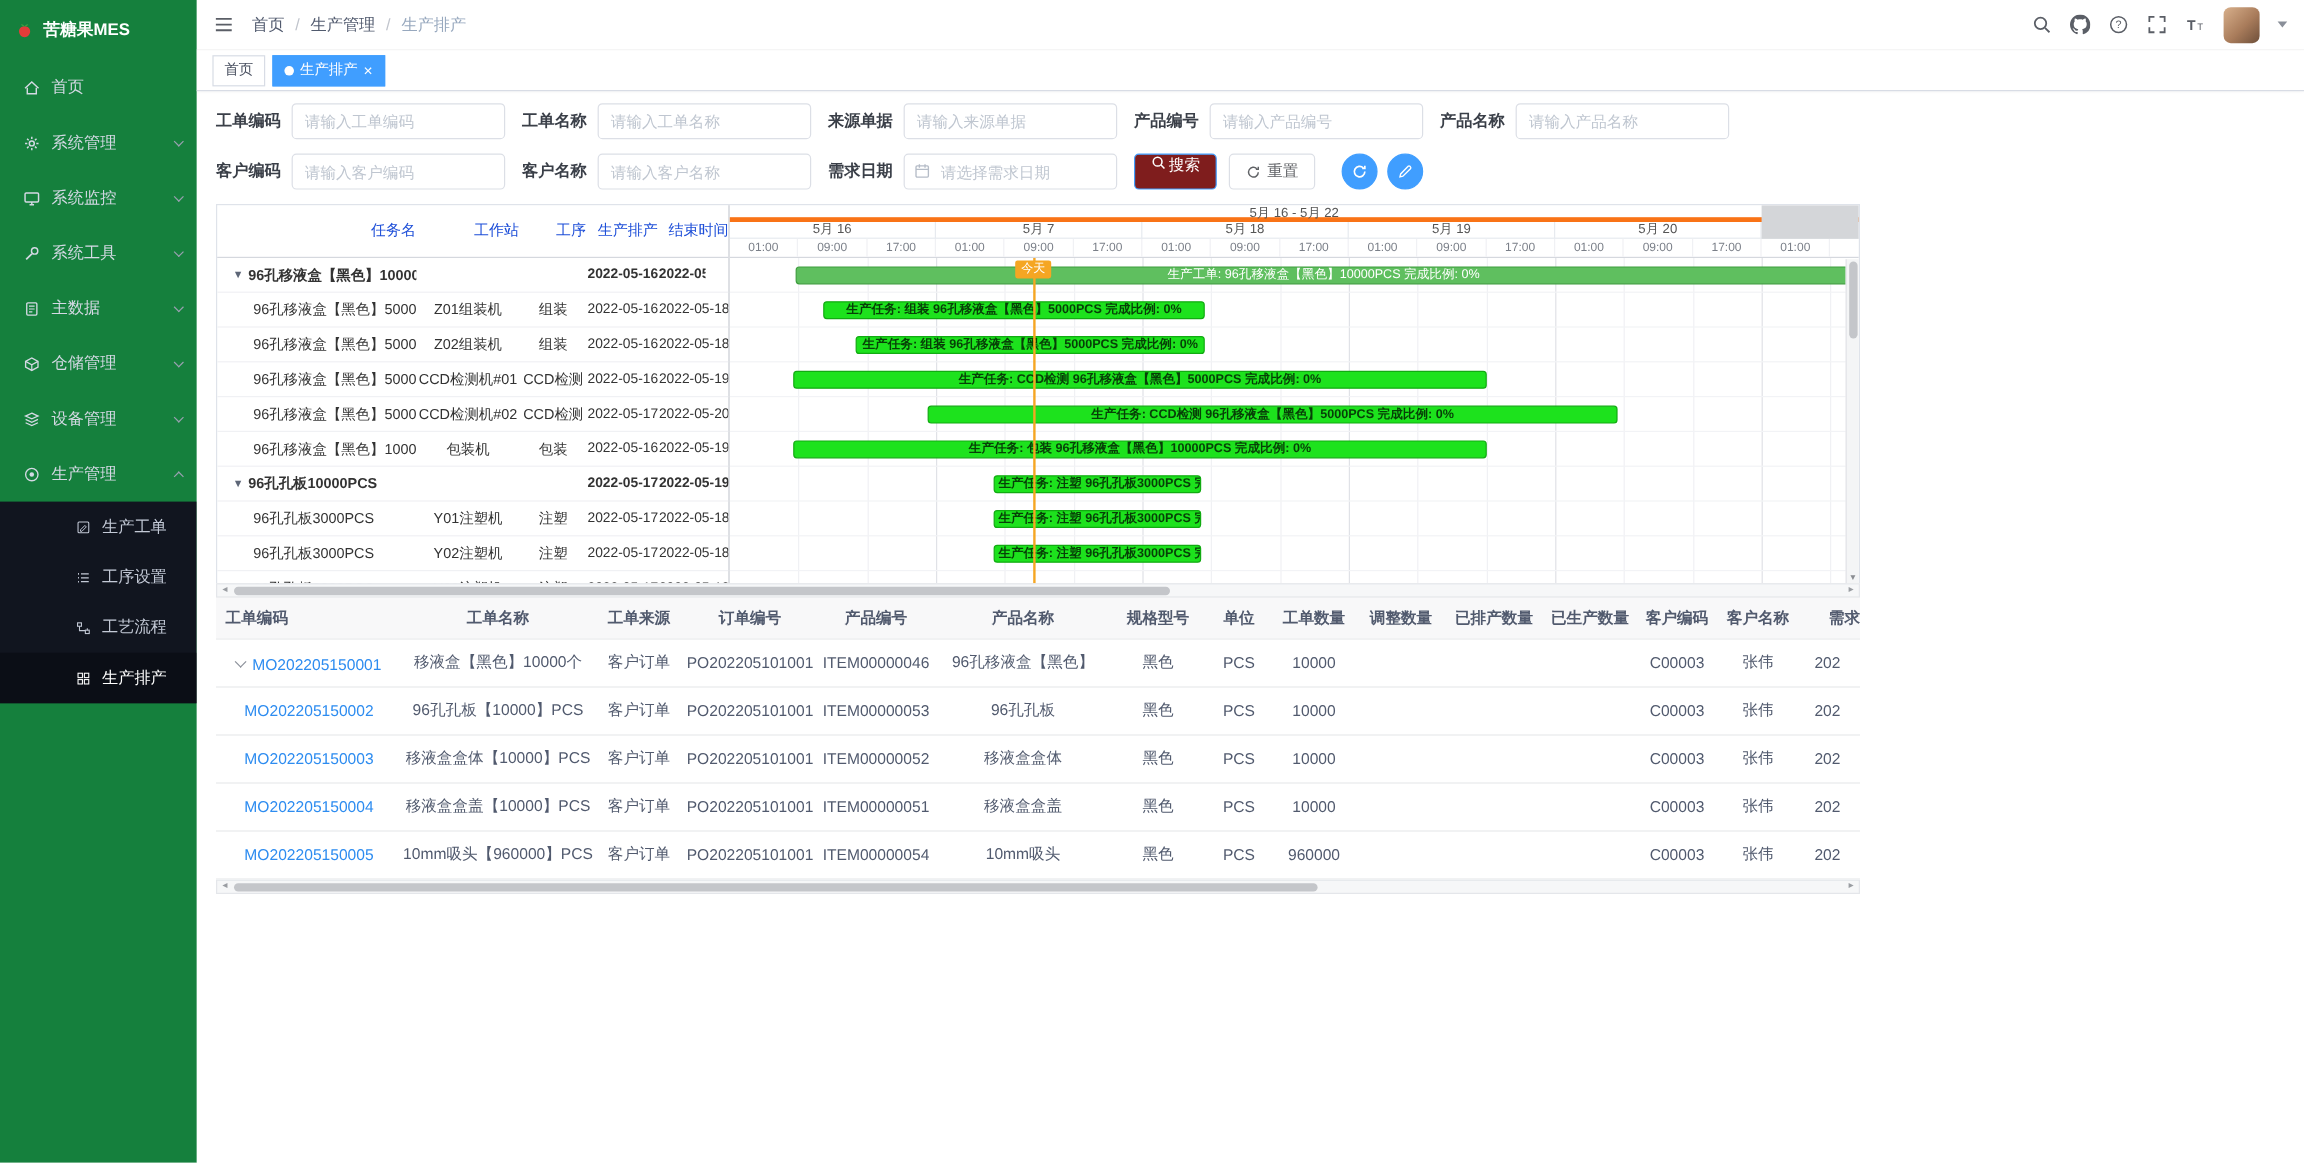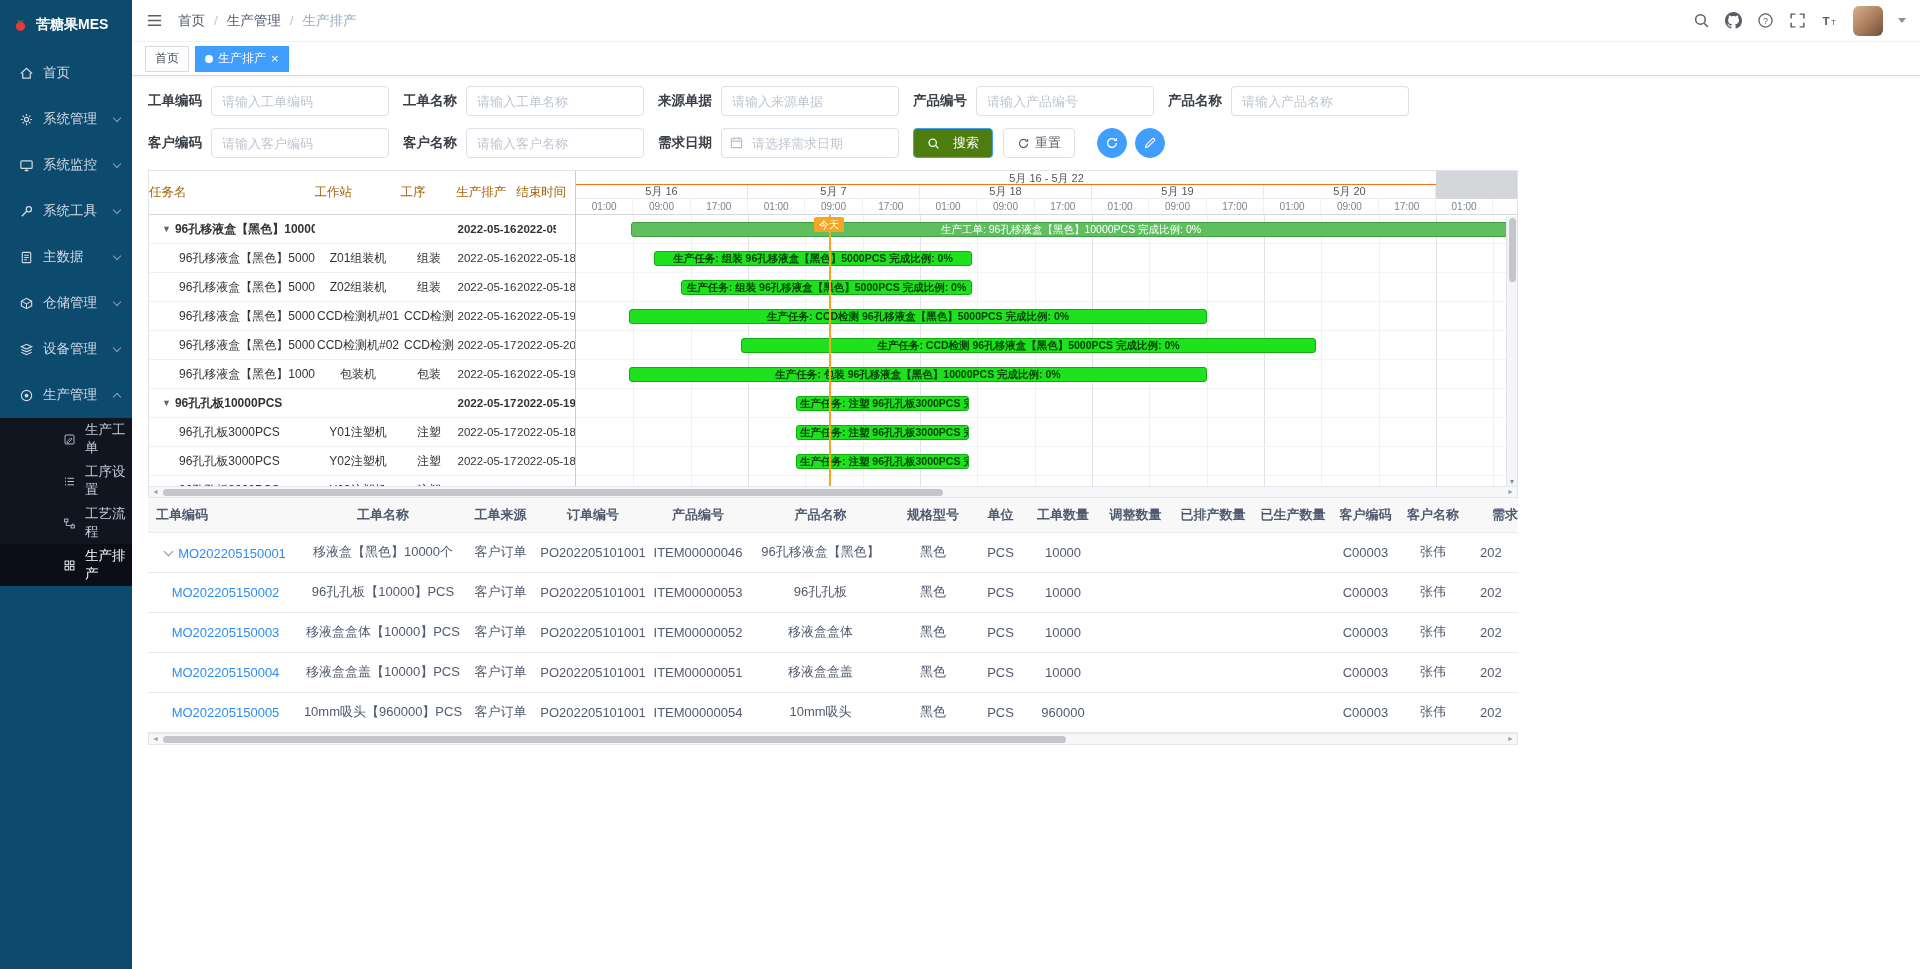--- a/index.html
+++ b/index.html
@@ -1,21 +1,21 @@
 <!DOCTYPE html>
 <html><head>
 <meta charset="utf-8">
 <style>
   * { margin:0; padding:0; box-sizing:border-box; }
   html,body { width:1920px; height:969px; overflow:hidden; background:#fff;
     font-family:"Liberation Sans","DejaVu Sans",sans-serif; }
   .app { display:flex; width:100%; height:100%; }
 
   
-  .sidebar { width:132px; flex-shrink:0; background:#0c4a6e; color:#d4d9e4; display:flex; flex-direction:column; }
+  .sidebar { width:164px; flex-shrink:0; background:#15803d; color:#d4d9e4; display:flex; flex-direction:column; }
   .logo { height:50px; display:flex; align-items:center; gap:8px; padding-left:13px; color:#fff; font-weight:bold; font-size:14px; flex-shrink:0; }
   .logo svg { width:24px; height:24px; display:block; }
   .menu { flex:1; overflow:hidden; }
   .menu-item { height:46px; display:flex; align-items:center; padding:0 12px 0 19px; font-size:13.5px; color:#d4d9e4; cursor:pointer; }
   .menu-item .mi-label { flex:1; margin-left:9px; }
   .ico { display:inline-flex; align-items:center; justify-content:center; }
   .ico svg { width:15px; height:15px; display:block; }
   .chev { width:6px; height:6px; border-right:1.4px solid #99a0b0; border-bottom:1.4px solid #99a0b0; transform:rotate(45deg); margin-top:-3px; }
   .chev.up { transform:rotate(-135deg); margin-top:4px; }
   .submenu { background:#11151f; }
@@ -53,48 +53,48 @@
   .f-item { display:flex; align-items:center; margin-right:14px; }
   .f-label { font-size:13.5px; font-weight:700; color:#3a3f48; margin-right:9px; white-space:nowrap; }
   .f-input-wrap { position:relative; display:inline-flex; }
   .f-input { width:178px; height:30px; border:1px solid #dcdfe6; border-radius:4px; padding:0 10px; font-size:13px;
     color:#606266; outline:none; font-family:inherit; background:#fff; }
   .f-input::placeholder { color:#bfc6d0; }
   .f-input-wrap.date .f-input { padding-left:30px; }
   .f-input-wrap.date .ico { position:absolute; left:8px; top:7px; color:#b5bcc7; }
   .f-input-wrap.date .ico svg { width:15px; height:15px; }
   button { font-family:inherit; cursor:pointer; }
-  .btn-primary { height:30px; background:#4d7c0f; color:#fff; border:1px solid #409eff; border-radius:4px;
-    padding:0 13px; font-size:13px; display:inline-flex; align-items:center; gap:13px; }
+  .btn-primary { height:30px; background:#7f1d1d; color:#fff; border:1px solid #409eff; border-radius:4px;
+    padding:0 13px; font-size:13px; display:inline-flex; align-items:flex-start; gap:2px; }
   .btn-plain { height:30px; background:#fff; color:#606266; border:1px solid #dcdfe6; border-radius:4px;
     padding:0 13px; font-size:13px; display:inline-flex; align-items:center; gap:5px; margin-left:10px; }
   .btn-primary .ico svg, .btn-plain .ico svg { width:13px; height:13px; }
   .btn-circle { width:30px; height:30px; border-radius:50%; background:#409eff; border:1px solid #409eff; color:#fff;
     display:inline-flex; align-items:center; justify-content:center; }
   .btn-circle .ico svg { width:14px; height:14px; }
   .btn-circle.b1 { margin-left:22px; } .btn-circle.b2 { margin-left:8px; }
 
   
   .gantt { position:relative; width:1370px; height:316px; border:1px solid #dfe3ea; border-bottom:none; display:flex; background:#fff; }
   .gantt-left { width:427px; flex-shrink:0; border-right:1px solid #c9ccd3; }
   .g-head { height:44px; display:flex; align-items:center; border-bottom:1px solid #d5d8de; }
-  .g-col { text-align:left; font-size:12.5px; color:#a16207; }
+  .g-col { text-align:right; font-size:12.5px; color:#1d4ed8; }
   .g-rows { height:271px; overflow:hidden; }
   .g-row { height:29px; display:flex; align-items:center; border-bottom:1px solid #f0f1f4; font-size:12px; color:#333; cursor:pointer; }
   .g-row.parent { font-weight:bold; }
   .g-cell { overflow:hidden; white-space:nowrap; flex-shrink:0; }
   .g-cell.c0 { padding-left:13px; display:flex; align-items:center; }
   .g-cell.c0.child { padding-left:30px; }
   .g-cell.cc { text-align:center; }
   .g-cell.ct { text-align:center; font-size:11.5px; }
   .tri { font-size:9px; color:#5d6677; margin-right:4px; }
 
   .gantt-right { position:relative; flex:1; overflow:hidden; }
   .t-head { position:relative; height:44px; border-bottom:1px solid #d5d8de; }
-  .t-range { height:14px; line-height:14px; text-align:center; font-size:11px; color:#555; border-bottom:1px solid #f97316; }
+  .t-range { height:14px; line-height:14px; text-align:center; font-size:11px; color:#555; border-bottom:4px solid #f97316; }
   .t-days { height:14px; display:flex; border-bottom:1px solid #e7eaef; }
   .t-day { height:14px; line-height:13px; text-align:center; font-size:11px; color:#555; border-right:1px solid #e7eaef; }
   .t-hours { height:15px; display:flex; }
   .t-hour { height:15px; line-height:15px; text-align:center; font-size:10px; color:#7a7f88; border-right:1px solid #f0f1f4; }
   .weekend-block { position:absolute; top:0; left:860px; right:0; height:28px; background:#d4d6d9; }
   .t-body { position:relative; height:271px; overflow:hidden; }
   .vline { position:absolute; top:0; bottom:0; width:1px; background:#f0f1f4; }
   .vline.day { background:#e0e2e7; }
   .t-row { position:relative; height:29px; border-bottom:1px solid #f2f3f6; }
   .bar { position:absolute; top:7px; height:15px; border-radius:3px; font-size:10.5px; line-height:13px;

